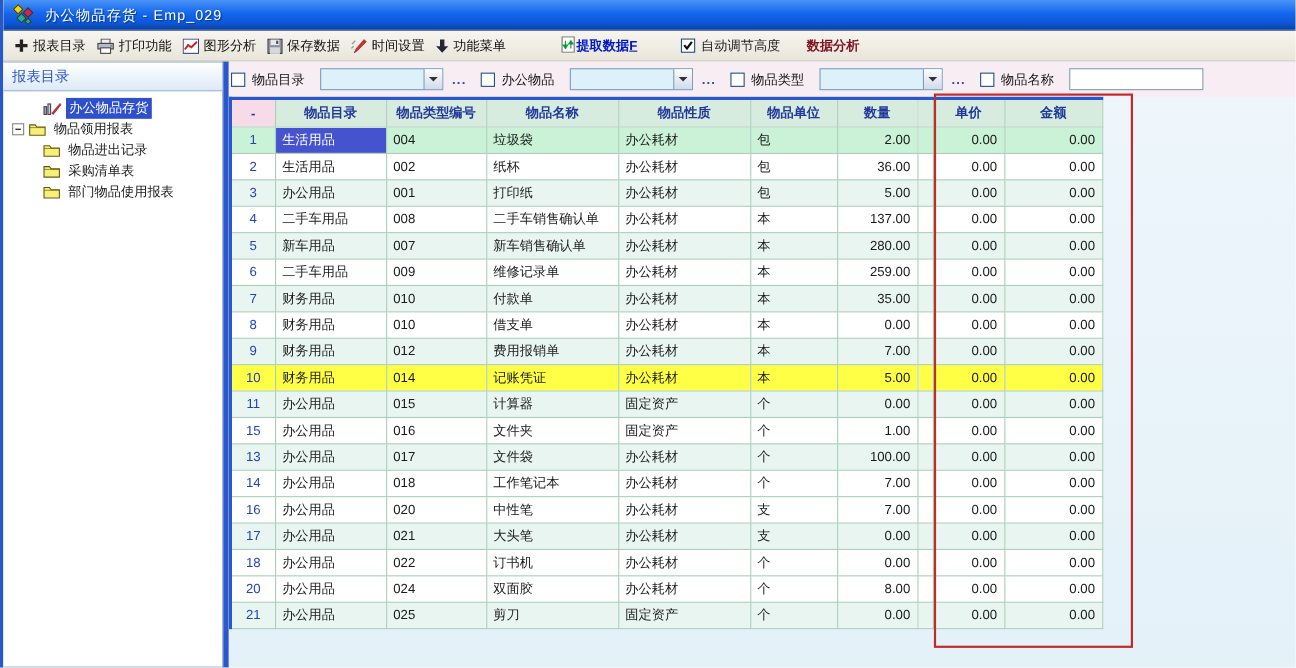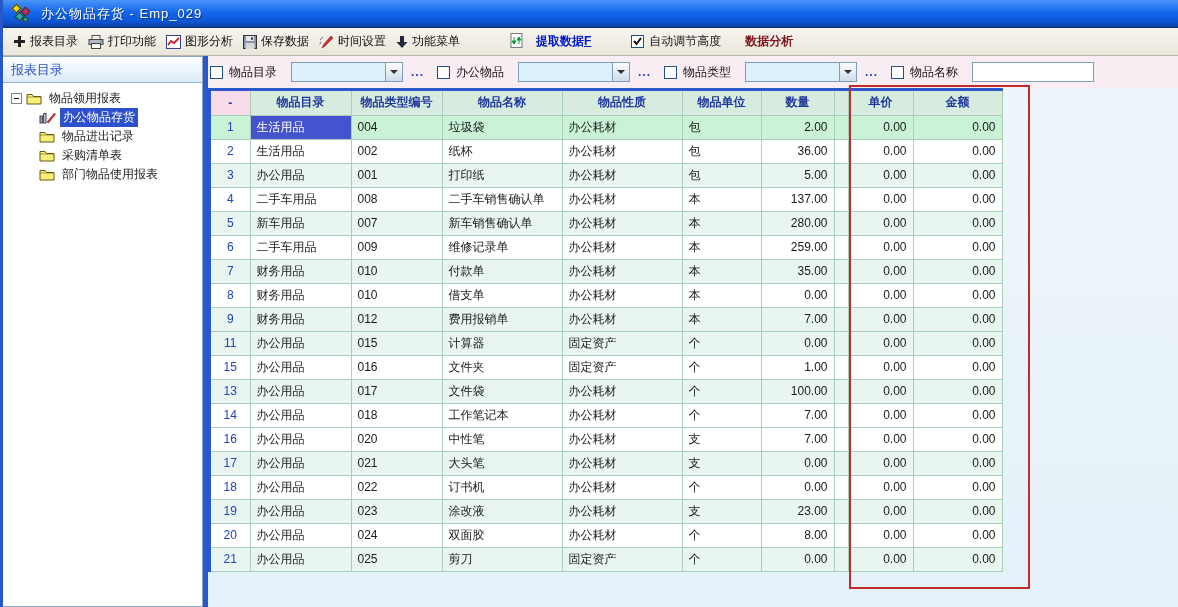--- a/index.html
+++ b/index.html
@@ -20,21 +20,21 @@
   .app-logo { position:relative; width:22px; height:22px; flex:0 0 22px; }
   .app-logo i { position:absolute; width:7px; height:7px; transform:rotate(45deg); border:1px solid #333; }
 
   
   .toolbar {
     height:28px; background:linear-gradient(180deg,#f7f5ef,#e9e5da);
     border-bottom:1px solid #b9b5a9; display:flex; align-items:center; padding:0 6px; gap:2px;
   }
   .tbtn { display:flex; align-items:center; gap:4px; padding:2px 6px 2px 4px; cursor:default; color:#111; white-space:nowrap; }
   .tbtn svg { display:block; }
-  .tb-extract { display:flex; align-items:center; gap:12px; margin-left:42px; color:#0018c8; font-weight:bold; }
+  .tb-extract { display:flex; align-items:center; gap:0; margin-left:42px; color:#0018c8; font-weight:bold; }
   .tb-extract u { text-decoration:underline; }
   .tb-auto { display:flex; align-items:center; gap:5px; margin-left:38px; }
   .cbx { width:13px; height:13px; background:#fff; border:1px solid #1c5180; display:inline-flex; align-items:center; justify-content:center; flex:0 0 13px; }
   .tb-analysis { margin-left:22px; color:#7d1420; font-weight:bold; }
 
   
   .main { display:flex; height:551px; }
   .sidebar { width:200px; background:#fff; border:1px solid #8aa8c8; border-left:none; display:flex; flex-direction:column; }
   .side-header { height:26px; line-height:25px; padding-left:8px; color:#2a55cc; font-size:13px;
     background:linear-gradient(180deg,#ffffff,#dcEAf6); border-bottom:1px solid #9ab4d0; }
@@ -169,39 +169,39 @@
       <span>自动调节高度</span>
     </span>
     <span class="tb-analysis">数据分析</span>
   </div>
 
   <div class="main">
 
     <div class="sidebar">
       <div class="side-header">报表目录</div>
       <div class="tree" id="tree">
+          <div class="tree-row tree-child">
+            <span style="display: inline-flex;">
+              <svg width="17" height="13" viewBox="0 0 17 13">
+                <rect x="1" y="5" width="2.4" height="7" fill="#9aa0b8" stroke="#445"></rect>
+                <rect x="4.6" y="2.5" width="2.4" height="9.5" fill="#c8ccd8" stroke="#445"></rect>
+                <path d="M8 11 L15.5 2 L16.5 3.2 L9.5 12 Z" fill="#d23030" stroke="#701414" stroke-width="0.5"></path>
+              </svg>
+            </span>
+            <span class="tree-label sel">办公物品存货</span>
+          </div>
           <div class="tree-row tree-root">
             <span class="expander"></span>
             <span style="display: inline-flex;">
               <svg width="16" height="13" viewBox="0 0 16 13">
                 <path d="M1 2.5 h5 l1.5 2 H15 V12 H1 Z" fill="#f7ef7a" stroke="#6a5a10"></path>
                 <path d="M1 5 H15" stroke="#6a5a10" stroke-width="0.6"></path>
               </svg>
             </span>
             <span class="tree-label">物品领用报表</span>
-          </div>
-          <div class="tree-row tree-child">
-            <span style="display: inline-flex;">
-              <svg width="17" height="13" viewBox="0 0 17 13">
-                <rect x="1" y="5" width="2.4" height="7" fill="#9aa0b8" stroke="#445"></rect>
-                <rect x="4.6" y="2.5" width="2.4" height="9.5" fill="#c8ccd8" stroke="#445"></rect>
-                <path d="M8 11 L15.5 2 L16.5 3.2 L9.5 12 Z" fill="#d23030" stroke="#701414" stroke-width="0.5"></path>
-              </svg>
-            </span>
-            <span class="tree-label sel">办公物品存货</span>
           </div>
           <div class="tree-row tree-child">
             <span style="display: inline-flex;">
               <svg width="16" height="13" viewBox="0 0 16 13">
                 <path d="M1 2.5 h5 l1.5 2 H15 V12 H1 Z" fill="#f7ef7a" stroke="#6a5a10"></path>
                 <path d="M1 5 H15" stroke="#6a5a10" stroke-width="0.6"></path>
               </svg>
             </span>
             <span class="tree-label">物品进出记录</span>
           </div>
@@ -400,20 +400,32 @@
                 <td class="al">财务用品</td>
                 <td class="al">012</td>
                 <td class="al">费用报销单</td>
                 <td class="al">办公耗材</td>
                 <td class="al">本</td>
                 <td class="ar">7.00</td>
                 <td class="al"></td>
                 <td class="ar">0.00</td>
                 <td class="ar">0.00</td>
               </tr>
+              <tr class="marked">
+                <td class="ac rownum">10</td>
+                <td class="al">财务用品</td>
+                <td class="al">014</td>
+                <td class="al">记账凭证</td>
+                <td class="al">办公耗材</td>
+                <td class="al">本</td>
+                <td class="ar">5.00</td>
+                <td class="al"></td>
+                <td class="ar">0.00</td>
+                <td class="ar">0.00</td>
+              </tr>
               <tr class="alt">
                 <td class="ac rownum">11</td>
                 <td class="al">办公用品</td>
                 <td class="al">015</td>
                 <td class="al">计算器</td>
                 <td class="al">固定资产</td>
                 <td class="al">个</td>
                 <td class="ar">0.00</td>
                 <td class="al"></td>
                 <td class="ar">0.00</td>
@@ -480,32 +492,20 @@
                 <td class="ar">0.00</td>
               </tr>
               <tr class="plain">
                 <td class="ac rownum">18</td>
                 <td class="al">办公用品</td>
                 <td class="al">022</td>
                 <td class="al">订书机</td>
                 <td class="al">办公耗材</td>
                 <td class="al">个</td>
                 <td class="ar">0.00</td>
-                <td class="al"></td>
-                <td class="ar">0.00</td>
-                <td class="ar">0.00</td>
-              </tr>
-              <tr class="alt">
-                <td class="ac rownum">19</td>
-                <td class="al">办公用品</td>
-                <td class="al">023</td>
-                <td class="al">涂改液</td>
-                <td class="al">办公耗材</td>
-                <td class="al">支</td>
-                <td class="ar">23.00</td>
                 <td class="al"></td>
                 <td class="ar">0.00</td>
                 <td class="ar">0.00</td>
               </tr>
               <tr class="plain">
                 <td class="ac rownum">20</td>
                 <td class="al">办公用品</td>
                 <td class="al">024</td>
                 <td class="al">双面胶</td>
                 <td class="al">办公耗材</td>

